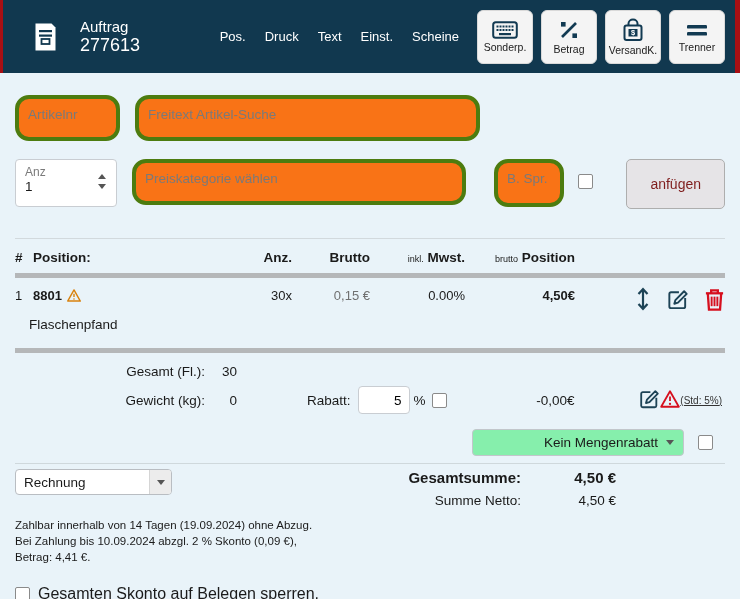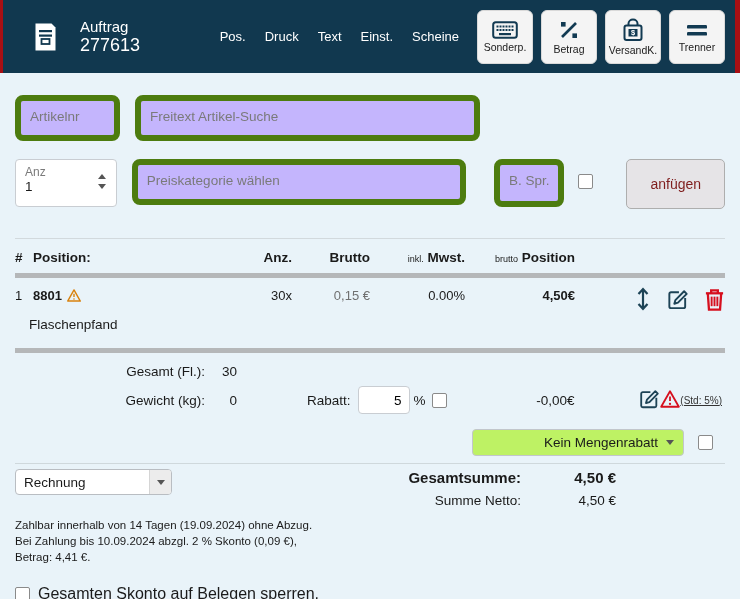--- a/index.html
+++ b/index.html
@@ -36,21 +36,21 @@
   .hdr-btn svg { display:block; }
 
   
   .content { padding:0 15px; }
 
   .form-row { display:flex; align-items:flex-start; }
   .row1 { margin-top:22px; }
   .row2 { margin-top:18px; }
 
   .box-input {
-    background:#c4b5fd; border:6px solid #4d7c0f; border-radius:8px;
+    background:#f97316; border:4px solid #4d7c0f; border-radius:14px;
     font-family:"Liberation Sans", sans-serif; font-size:13.5px;
     padding:8px 9px; resize:none; outline:none; color:#1a1a1a;
   }
   .box-input::placeholder { color:#7a7a7a; }
   .artikelnr { width:105px; height:46px; }
   .freitext { width:345px; height:46px; margin-left:15px; }
   .preiskat { width:345px; height:46px; margin-left:15px; }
 
   .anz-box {
     width:105px; height:48px; background:#fff; border:1px solid #c9cdd2;
@@ -118,21 +118,21 @@
     font-size:13.5px; font-family:"Liberation Sans", sans-serif; padding:0 7px; outline:none;
   }
   .pct { margin-left:4px; font-size:13.5px; }
   .t-line2 .chk { margin-left:6px; }
   .rabatt-amount { width:128px; text-align:right; font-size:13.5px; }
   .t-right-icons { margin-left:auto; display:flex; align-items:center; padding-right:3px; }
   .std-hint { font-size:10px; text-decoration:underline; color:#333; white-space:nowrap; cursor:pointer; }
 
   .mengen-row { display:flex; justify-content:flex-end; align-items:center; margin-top:15px; padding-right:12px; gap:14px; }
   .mengen-select {
-    width:212px; height:27px; background:#bef264; border:1px solid #c2c6cb; border-radius:4px;
+    width:212px; height:27px; background:#86efac; border:1px solid #c2c6cb; border-radius:4px;
     display:flex; align-items:center; justify-content:flex-end; gap:8px;
     padding:0 9px; font-size:13.5px; cursor:pointer;
   }
   .caret { width:0; height:0; border-left:4px solid transparent; border-right:4px solid transparent; border-top:5px solid #555; }
 
   .thin-rule2 { height:1px; background:#cfd8dc; margin-top:7px; }
 
   
   .summary { display:flex; margin-top:5px; }
   .doc-select {

